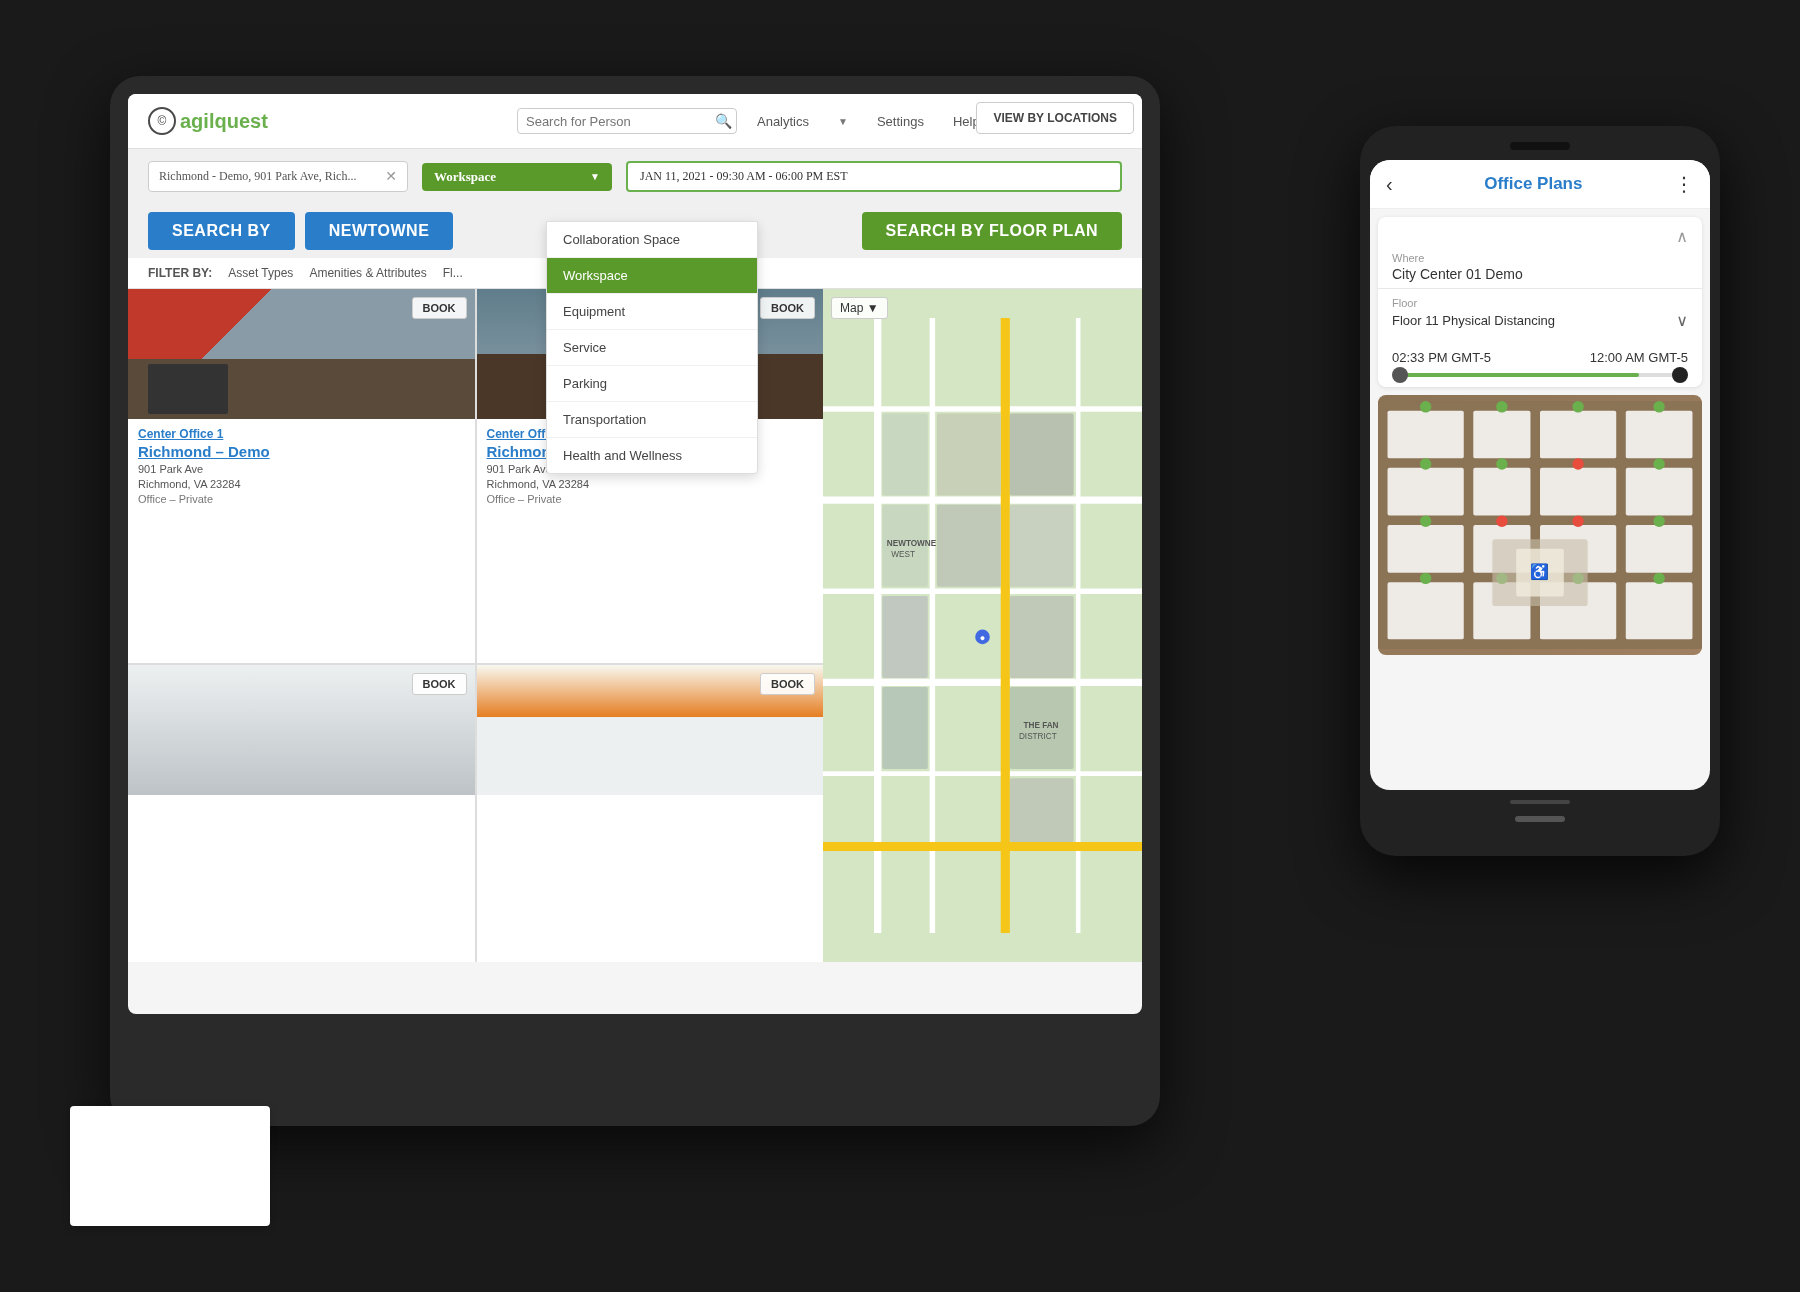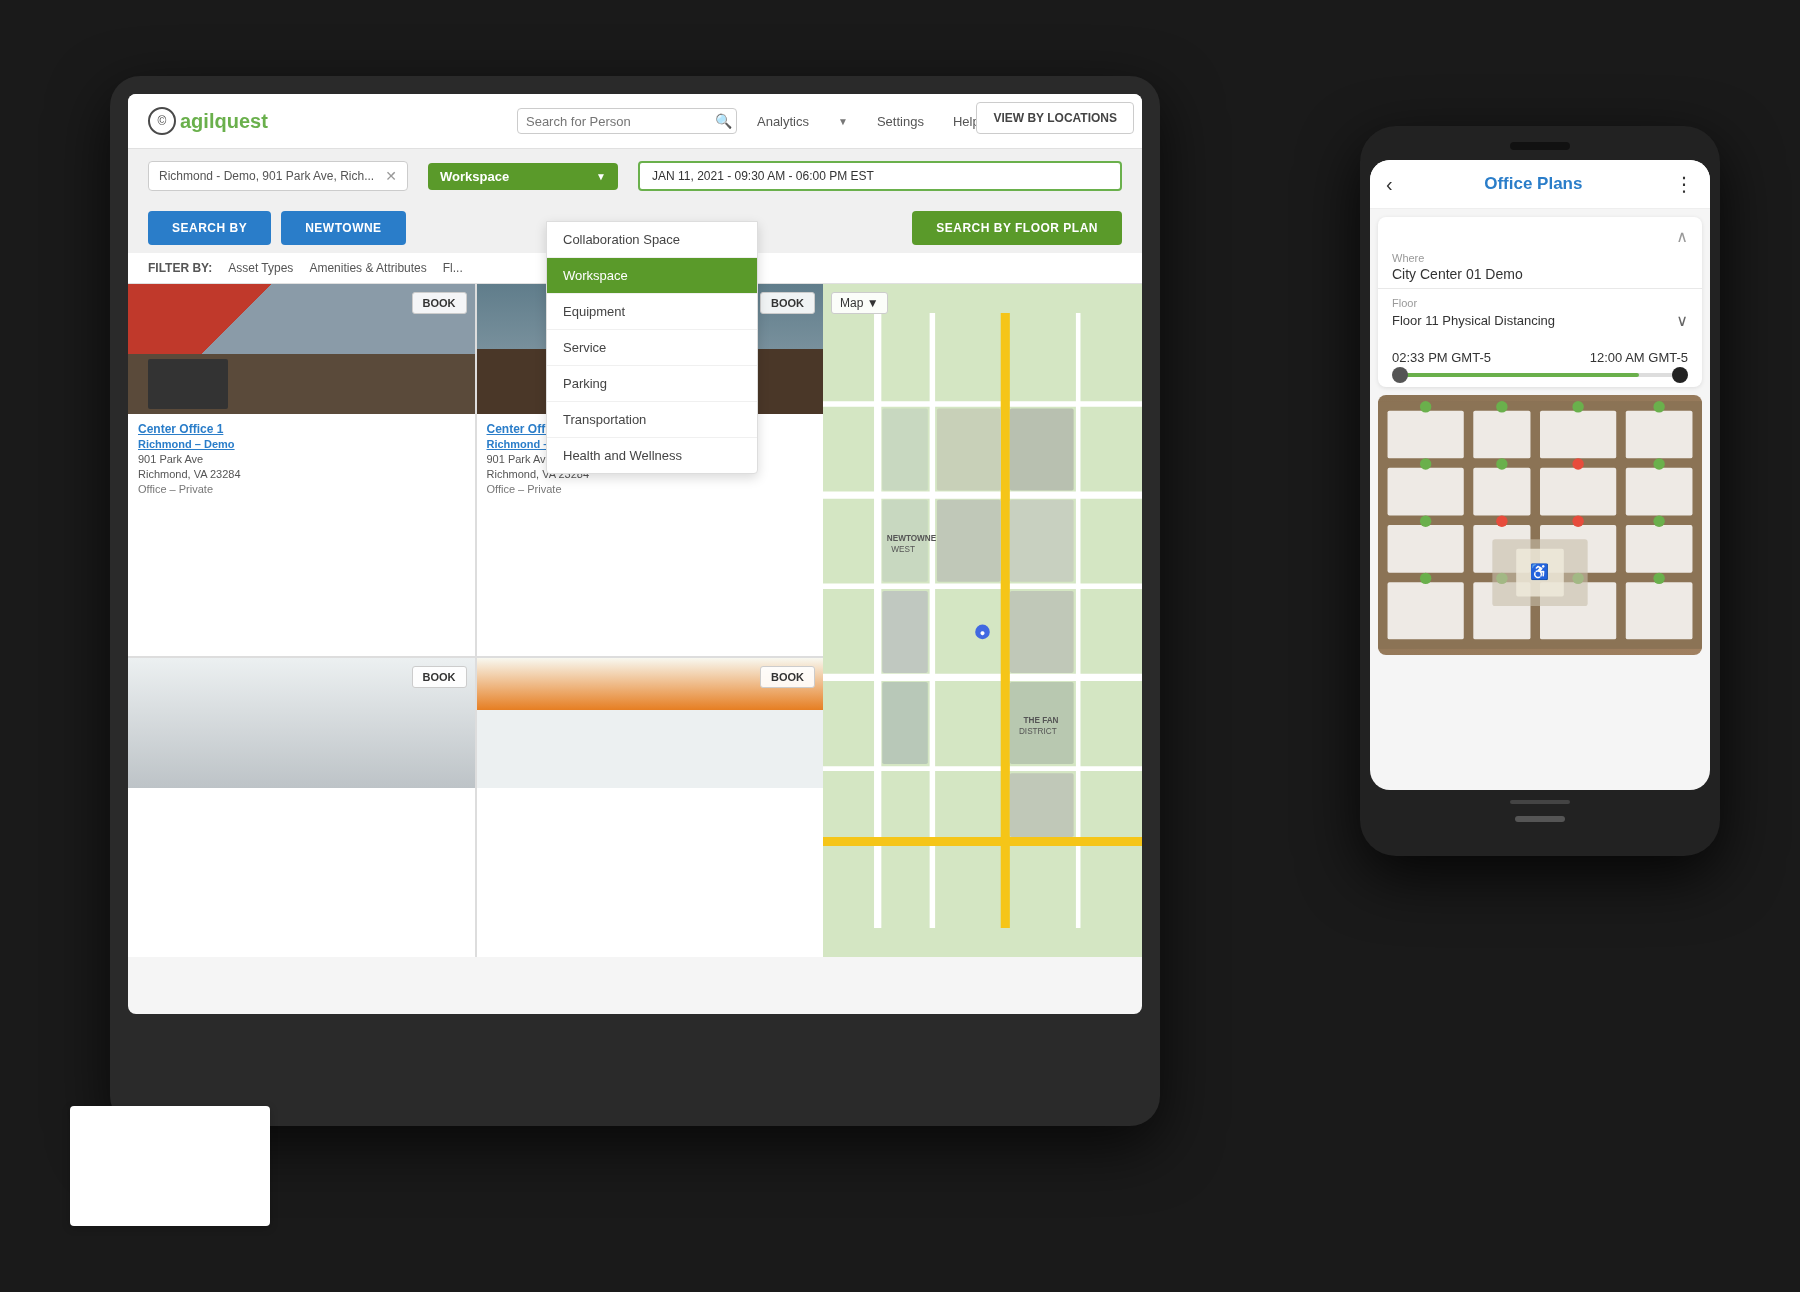--- a/index.html
+++ b/index.html
@@ -100,22 +100,23 @@
       color: #555;
     }
     .nav-links span { cursor: pointer; }
     .nav-links .dropdown-icon { font-size: 10px; color: #777; }
 
     
     .filter-bar {
       background: #f0f0f0;
       padding: 12px 20px;
       display: flex;
-      gap: 20px;
-      align-items: center;
+      gap: 14px;
+      align-items: center;
+      font-family: Liberation Serif, serif;
     }
     .location-field {
       display: flex;
       align-items: center;
       background: #fff;
       border: 1px solid #ccc;
       border-radius: 4px;
       padding: 6px 10px;
       gap: 6px;
       width: 260px;
@@ -186,21 +187,21 @@
       padding: 8px 20px;
       display: flex;
       gap: 10px;
     }
     .action-btn {
       background: #2a7dc9;
       color: #fff;
       border: none;
       border-radius: 4px;
       padding: 10px 24px;
-      font-size: 12px;
+      font-size: 16px;
       font-weight: bold;
       cursor: pointer;
       letter-spacing: 0.5px;
     }
     .action-btn.green { background: #5a9a2a; }
     .spacer-btn { flex: 1; }
 
     
     .sub-filter {
       background: #fff;
@@ -315,21 +316,21 @@
       padding: 8px 10px;
     }
     .card-name {
       font-size: 12px;
       font-weight: bold;
       color: #2a7dc9;
       text-decoration: underline;
       cursor: pointer;
     }
     .card-location {
-      font-size: 11px;
+      font-size: 15px;
       color: #2a7dc9;
       text-decoration: underline;
       font-weight: bold;
       margin-top: 2px;
     }
     .card-address {
       font-size: 11px;
       color: #555;
       margin-top: 2px;
       line-height: 1.4;

